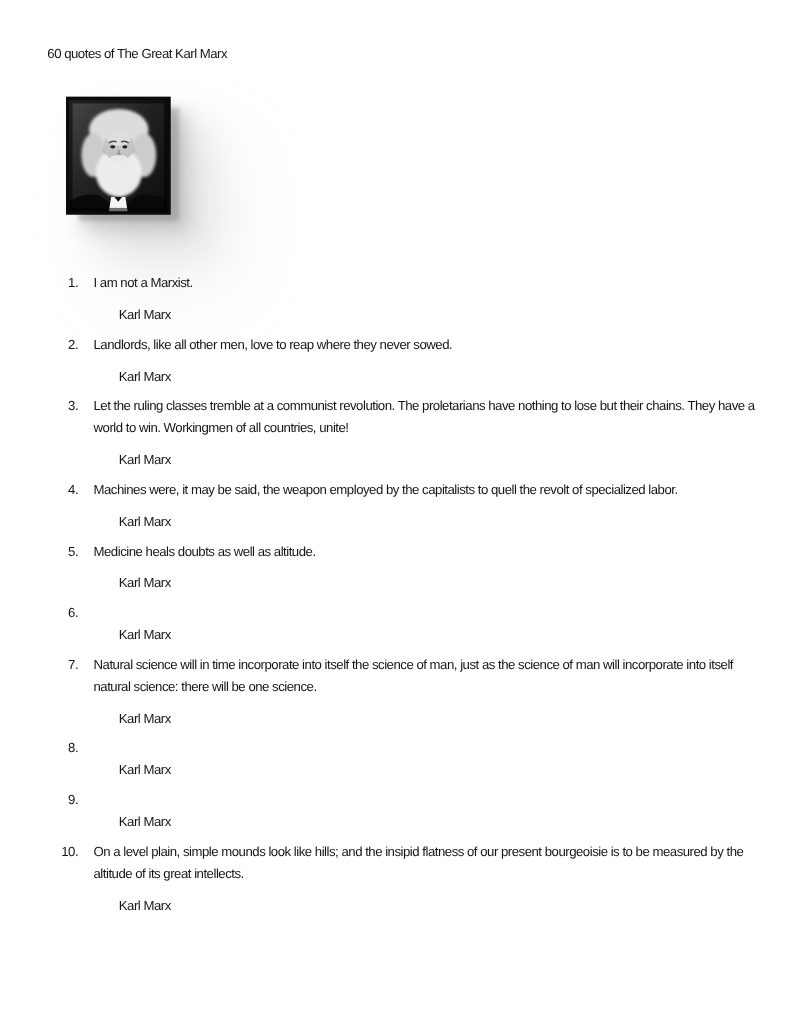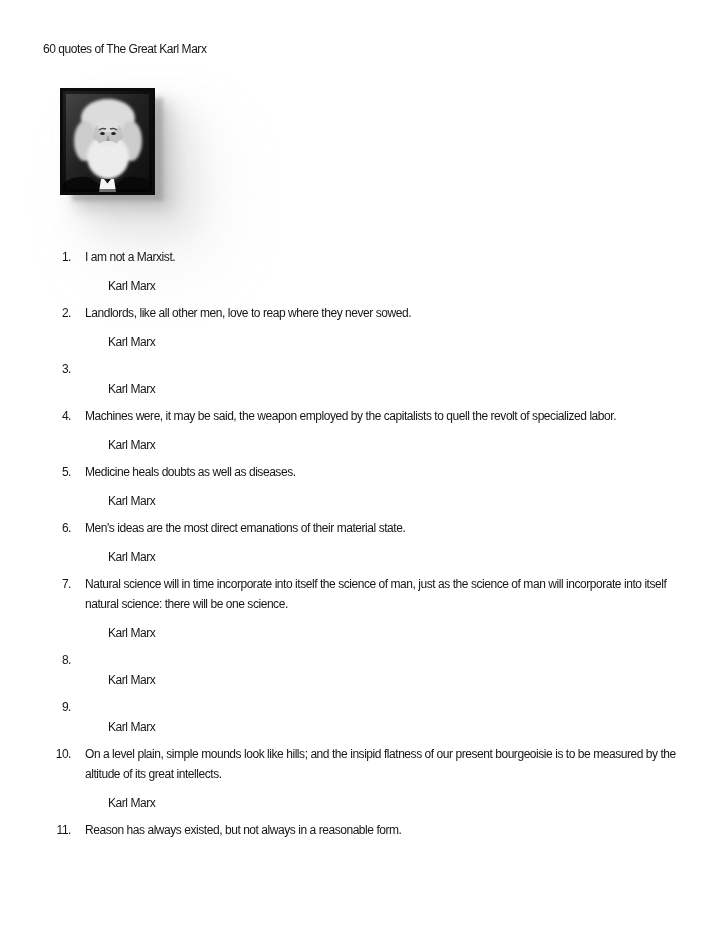--- a/index.html
+++ b/index.html
@@ -111,44 +111,44 @@
       <div class="quote-row">
         <span class="num">2.</span>
         <p class="quote-text">Landlords, like all other men, love to reap where they never sowed.</p>
       </div>
       <p class="attr">Karl Marx</p>
     </li>
 
     <li class="quote-item">
       <div class="quote-row">
         <span class="num">3.</span>
+        <p class="quote-text">Let the ruling classes tremble at a communist revolution. The proletarians have nothing to lose but their chains. They have a world to win. Workingmen of all countries, unite!</p>
       </div>
       <p class="attr">Karl Marx</p>
     </li>
 
     <li class="quote-item">
       <div class="quote-row">
         <span class="num">4.</span>
         <p class="quote-text">Machines were, it may be said, the weapon employed by the capitalists to quell the revolt of specialized labor.</p>
       </div>
       <p class="attr">Karl Marx</p>
     </li>
 
     <li class="quote-item">
       <div class="quote-row">
         <span class="num">5.</span>
-        <p class="quote-text">Medicine heals doubts as well as diseases.</p>
+        <p class="quote-text">Medicine heals doubts as well as altitude.</p>
       </div>
       <p class="attr">Karl Marx</p>
     </li>
 
     <li class="quote-item">
       <div class="quote-row">
         <span class="num">6.</span>
-        <p class="quote-text">Men's ideas are the most direct emanations of their material state.</p>
       </div>
       <p class="attr">Karl Marx</p>
     </li>
 
     <li class="quote-item">
       <div class="quote-row">
         <span class="num">7.</span>
         <p class="quote-text">Natural science will in time incorporate into itself the science of man, just as the science of man will incorporate into itself natural science: there will be one science.</p>
       </div>
       <p class="attr">Karl Marx</p>
@@ -169,22 +169,15 @@
     </li>
 
     <li class="quote-item">
       <div class="quote-row">
         <span class="num">10.</span>
         <p class="quote-text">On a level plain, simple mounds look like hills; and the insipid flatness of our present bourgeoisie is to be measured by the altitude of its great intellects.</p>
       </div>
       <p class="attr">Karl Marx</p>
     </li>
 
-    <li class="quote-item">
-      <div class="quote-row">
-        <span class="num">11.</span>
-        <p class="quote-text">Reason has always existed, but not always in a reasonable form.</p>
-      </div>
-
-    </li>
   </ol>
 
 </div>
 
 </body></html>

